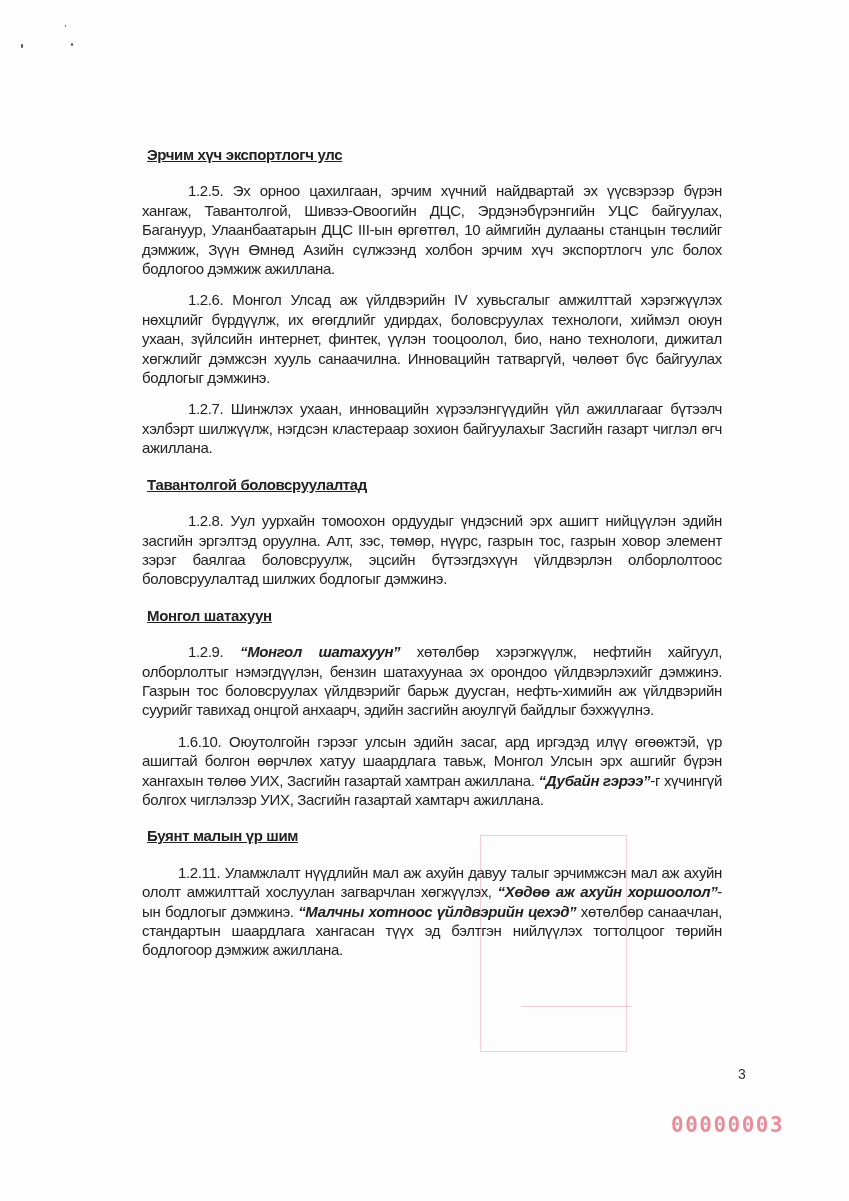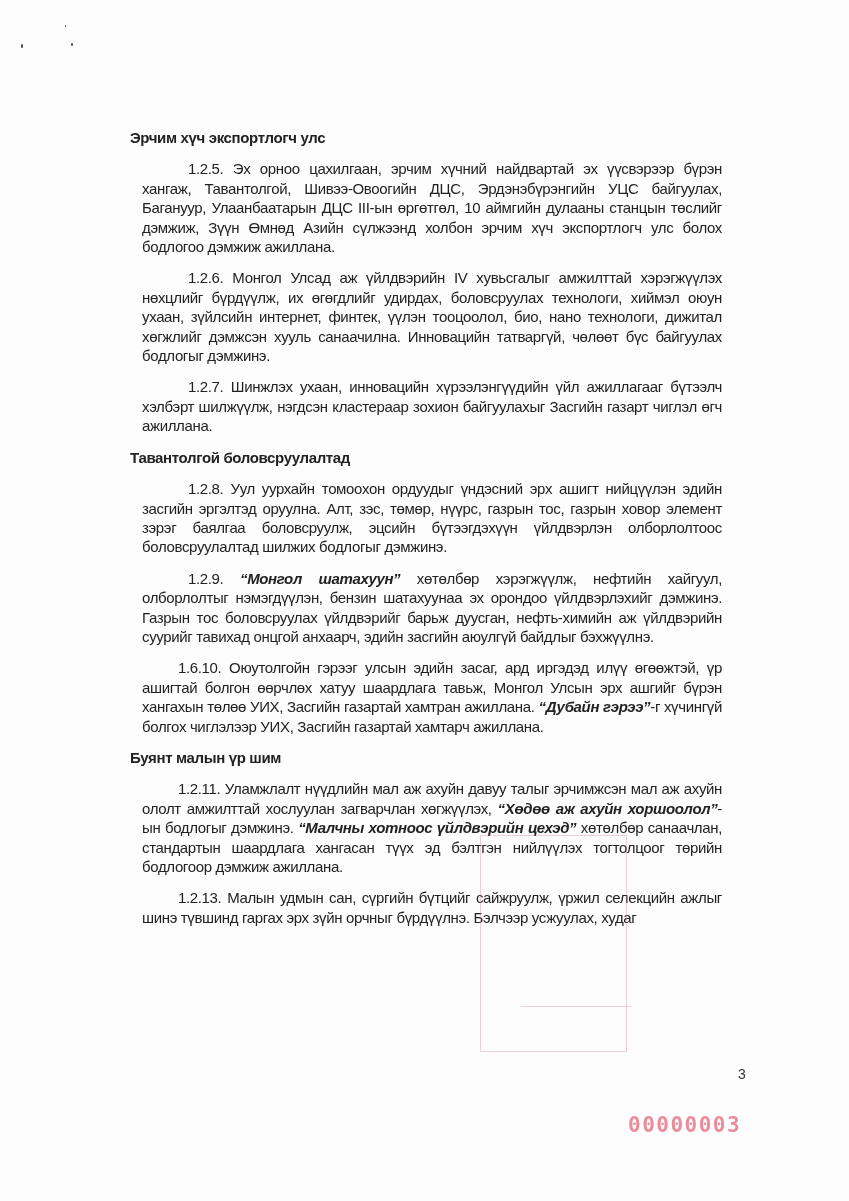--- a/index.html
+++ b/index.html
@@ -4,38 +4,38 @@
 <style>
   html, body { margin: 0; padding: 0; background: #ffffff; }
   body { width: 849px; height: 1201px; position: relative; overflow: hidden; }
   .page { position: absolute; left: 0; top: 0; width: 849px; height: 1201px; background: #fdfdfd; }
   .scan-mark { position: absolute; width: 2px; height: 4px; background: #555; border-radius: 1px; }
   .content {
     position: absolute; left: 130px; top: 128px; width: 604px;
     font-family: "Liberation Sans", sans-serif; font-size: 15px; line-height: 19.4px;
     color: #222; letter-spacing: -0.35px; word-spacing: 0px;
   }
-  .content .heading { font-weight: bold; margin: 0; }
+  .content .heading { font-weight: bold; margin: 17px; text-decoration: underline; }
   .content .para { margin: 12px; text-align: justify; text-indent: 46px; }
   .content .para.wide { text-indent: 36px; }
   .content b i, .content .em { font-weight: bold; font-style: italic; }
   .stamp-box {
     position: absolute; left: 480px; top: 835px; width: 145px; height: 215px;
     border: 1px solid rgba(220,120,140,0.35); pointer-events: none;
   }
   .stamp-box:after {
     content: ""; position: absolute; left: 40px; top: 170px; width: 110px; height: 1px;
     background: rgba(220,120,140,0.35);
   }
   .page-number {
     position: absolute; left: 738px; top: 1066px;
     font-family: "Liberation Sans", sans-serif; font-size: 14px; color: #333;
   }
   .serial-stamp {
-    position: absolute; left: 628px; top: 1113px;
+    position: absolute; left: 671px; top: 1113px;
     font-family: "DejaVu Sans Mono", monospace; font-size: 21px; font-weight: bold;
     color: #e8808f; letter-spacing: 1.5px; opacity: 0.9;
   }
 </style>
 </head>
 <body>
 
 <div class="page">
   <span class="scan-mark" style="left:21px;top:44px;"></span>
   <span class="scan-mark" style="left:71px;top:43px;height:3px;"></span>
@@ -60,39 +60,37 @@
     </div>
 
     <div>
       <p class="heading">Тавантолгой боловсруулалтад</p>
       <p class="para">
         <span>1.2.8. Уул уурхайн томоохон ордуудыг үндэсний эрх ашигт нийцүүлэн эдийн засгийн эргэлтэд оруулна. Алт, зэс, төмөр, нүүрс, газрын тос, газрын ховор элемент зэрэг баялгаа боловсруулж, эцсийн бүтээгдэхүүн үйлдвэрлэн олборлолтоос боловсруулалтад шилжих бодлогыг дэмжинэ.</span>
       </p>
     </div>
 
     <div>
+      <p class="heading">Монгол шатахуун</p>
       <p class="para">
         <span>1.2.9. </span><span class="em">“Монгол шатахуун”</span><span> хөтөлбөр хэрэгжүүлж, нефтийн хайгуул, олборлолтыг нэмэгдүүлэн, бензин шатахуунаа эх орондоо үйлдвэрлэхийг дэмжинэ. Газрын тос боловсруулах үйлдвэрийг барьж дуусган, нефть-химийн аж үйлдвэрийн суурийг тавихад онцгой анхаарч, эдийн засгийн аюулгүй байдлыг бэхжүүлнэ.</span>
       </p>
     </div>
 
     <div>
       <p class="para wide">
         <span>1.6.10.  Оюутолгойн гэрээг улсын эдийн засаг, ард иргэдэд илүү өгөөжтэй, үр ашигтай болгон өөрчлөх хатуу шаардлага тавьж, Монгол Улсын эрх ашгийг бүрэн хангахын төлөө УИХ, Засгийн газартай хамтран ажиллана. </span><span class="em">“Дубайн гэрээ”</span><span>-г хүчингүй болгох чиглэлээр УИХ, Засгийн газартай хамтарч ажиллана.</span>
       </p>
     </div>
 
     <div>
       <p class="heading">Буянт малын үр шим</p>
       <p class="para wide">
         <span>1.2.11.  Уламжлалт нүүдлийн мал аж ахуйн давуу талыг эрчимжсэн мал аж ахуйн ололт амжилттай хослуулан загварчлан хөгжүүлэх, </span><span class="em">“Хөдөө аж ахуйн хоршоолол”</span><span>-ын бодлогыг дэмжинэ. </span><span class="em">“Малчны хотноос үйлдвэрийн цехэд”</span><span> хөтөлбөр санаачлан, стандартын шаардлага хангасан түүх эд бэлтгэн нийлүүлэх тогтолцоог төрийн бодлогоор дэмжиж ажиллана.</span>
       </p>
-      <p class="para wide">
-        <span>1.2.13.  Малын удмын сан, сүргийн бүтцийг сайжруулж, үржил селекцийн ажлыг шинэ түвшинд гаргах эрх зүйн орчныг бүрдүүлнэ. Бэлчээр усжуулах, худаг</span>
-      </p>
     </div>
   </div>
 
   <div class="stamp-box"></div>
 
   <div class="page-number">3</div>
   <div class="serial-stamp">00000003</div>
 </div>
 
 </body></html>

